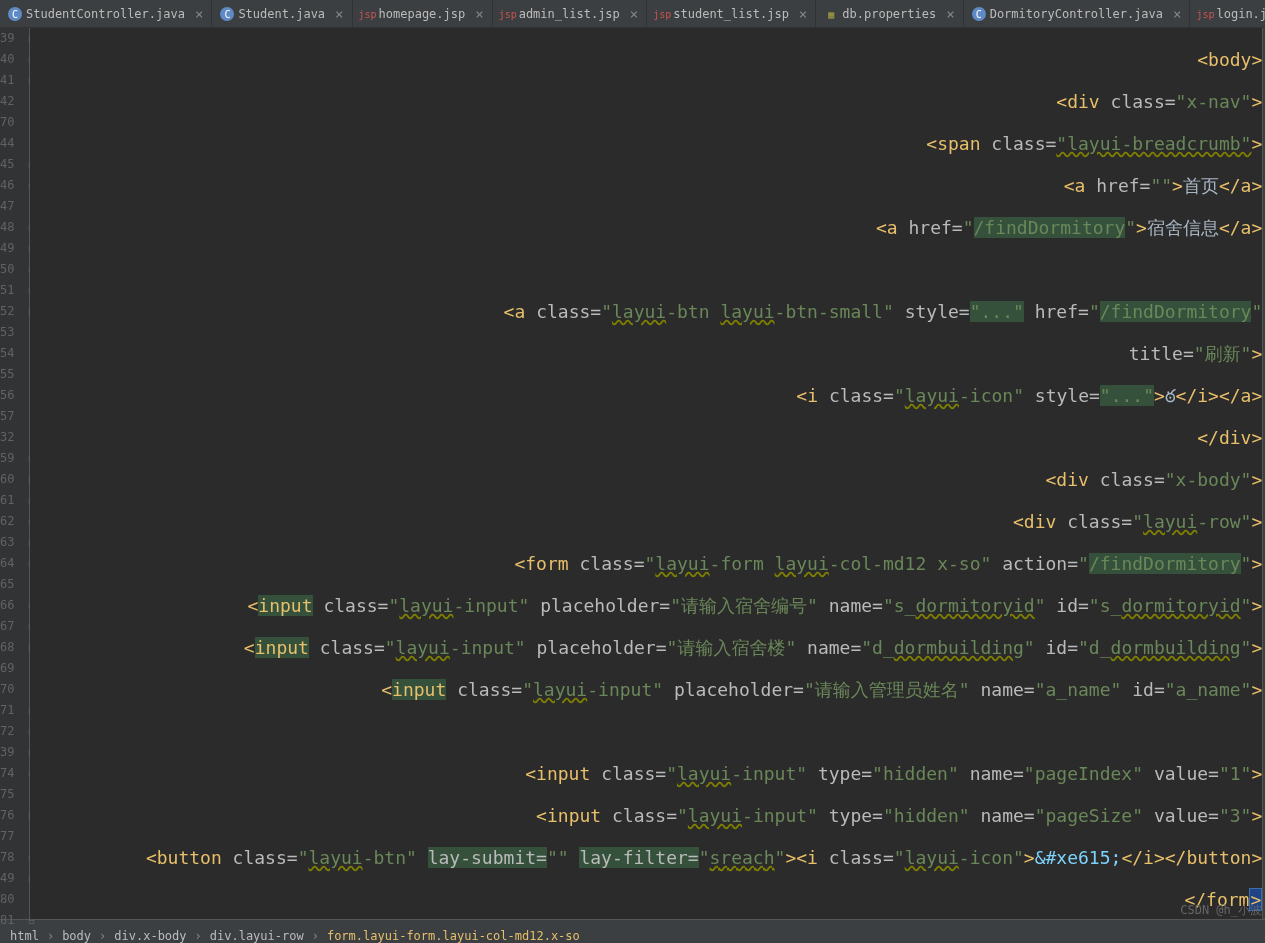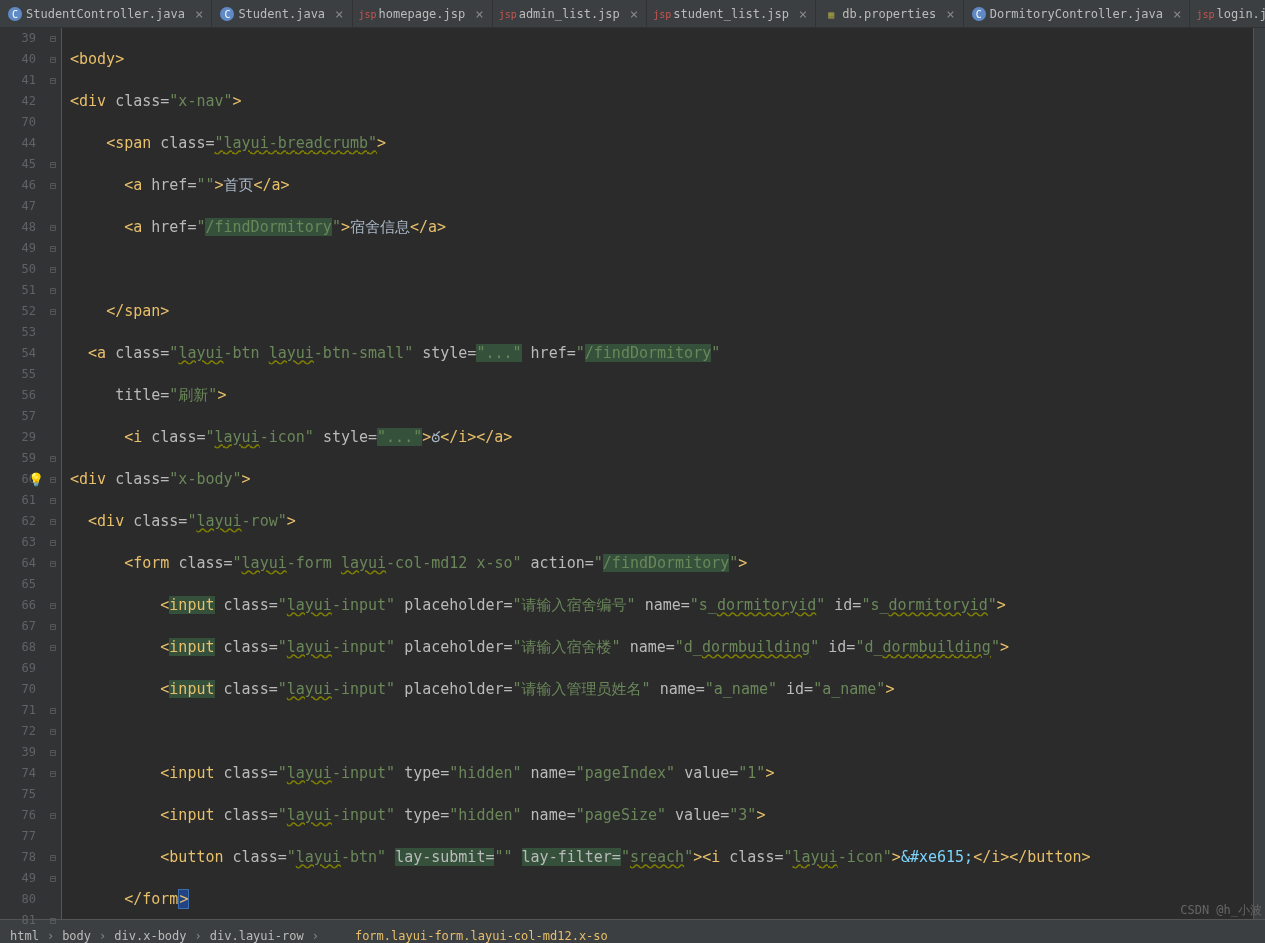--- a/index.html
+++ b/index.html
@@ -68,24 +68,25 @@
   color: #606366;
   font-size: 10px;
   height: 21px;
   display: flex;
   align-items: center;
 }
 .code {
   flex: 1;
   background: #2b2b2b;
   line-height: 21px;
-  font-size: 15px;
+  font-size: 18px;
   padding-left: 8px;
   white-space: pre;
   position: relative;
+  text-align: right;
 }
 .code-line { height: 21px; }
 .t-tag { color: #e8bf6a; }
 .t-attr { color: #bababa; }
 .t-str { color: #6a8759; }
 .t-hi2 { background: #35513c; }
 .t-war { text-decoration: underline wavy #808000; }
 .t-ent { color: #7dd3fc; }
 .cursor-box { background: #214283; border: 1px solid #3b6eaf; }
 .minimap {
@@ -99,21 +100,21 @@
   border-top: 1px solid #555;
   display: flex;
   align-items: flex-end;
   padding: 0 10px;
   font-size: 12px;
   color: #bbbbbb;
   gap: 8px;
 }
 .bc-item { color: #bbbbbb; }
 .bc-sep { color: #888; }
-.bc-active { color: #e8bf6a; margin-left: 28px; }
+.bc-active { color: #e8bf6a; }
 .watermark {
   position: fixed;
   right: 3px;
   bottom: 24px;
   color: #666;
   font-size: 12px;
 }
 .bulb {
   position: absolute;
   left: 28px;
@@ -183,21 +184,21 @@
         <div class="line-no">48</div>
         <div class="line-no">49</div>
         <div class="line-no">50</div>
         <div class="line-no">51</div>
         <div class="line-no">52</div>
         <div class="line-no">53</div>
         <div class="line-no">54</div>
         <div class="line-no">55</div>
         <div class="line-no">56</div>
         <div class="line-no">57</div>
-        <div class="line-no">29</div>
+        <div class="line-no">32</div>
         <div class="line-no">59</div>
         <div class="line-no">60</div>
         <div class="line-no">61</div>
         <div class="line-no">62</div>
         <div class="line-no">63</div>
         <div class="line-no">64</div>
         <div class="line-no">65</div>
         <div class="line-no">66</div>
         <div class="line-no">67</div>
         <div class="line-no">68</div>
@@ -247,24 +248,24 @@
         <div class="fold-mark" style="top: 882px;">⊟</div>
       </div>
   </div>
   <div class="code">
 <div class="code-line"><span class="t-tag">&lt;body&gt;</span></div>
 <div class="code-line"><span class="t-tag">&lt;<span>div</span></span> <span class="t-attr">class=</span><span class="t-str">"x-nav"</span><span class="t-tag">&gt;</span></div>
 <div class="code-line">    <span class="t-tag">&lt;<span>span</span></span> <span class="t-attr">class=</span><span class="t-str"><span class="t-war">"layui-breadcrumb"</span></span><span class="t-tag">&gt;</span></div>
 <div class="code-line">      <span class="t-tag">&lt;<span>a</span></span> <span class="t-attr">href=</span><span class="t-str">""</span><span class="t-tag">&gt;</span><span>首页</span><span class="t-tag">&lt;/a&gt;</span></div>
 <div class="code-line">      <span class="t-tag">&lt;<span>a</span></span> <span class="t-attr">href=</span><span class="t-str">"<span class="t-hi2">/findDormitory</span>"</span><span class="t-tag">&gt;</span><span>宿舍信息</span><span class="t-tag">&lt;/a&gt;</span></div>
 <div class="code-line"></div>
-<div class="code-line">    <span class="t-tag">&lt;/span&gt;</span></div>
 <div class="code-line">  <span class="t-tag">&lt;<span>a</span></span> <span class="t-attr">class=</span><span class="t-str">"<span class="t-war">layui</span>-btn <span class="t-war">layui</span>-btn-small"</span> <span class="t-attr">style=</span><span class="t-str t-hi2">"..."</span> <span class="t-attr">href=</span><span class="t-str">"<span class="t-hi2">/findDormitory</span>"</span></div>
 <div class="code-line">     <span class="t-attr">title=</span><span class="t-str">"刷新"</span><span class="t-tag">&gt;</span></div>
 <div class="code-line">      <span class="t-tag">&lt;<span>i</span></span> <span class="t-attr">class=</span><span class="t-str">"<span class="t-war">layui</span>-icon"</span> <span class="t-attr">style=</span><span class="t-str t-hi2">"..."</span><span class="t-tag">&gt;</span><span>ఠ</span><span class="t-tag">&lt;/i&gt;&lt;/a&gt;</span></div>
+<div class="code-line"><span class="t-tag">&lt;/div&gt;</span></div>
 <div class="code-line"><span class="t-tag">&lt;<span>div</span></span> <span class="t-attr">class=</span><span class="t-str">"x-body"</span><span class="t-tag">&gt;</span></div>
 <div class="code-line">  <span class="t-tag">&lt;<span>div</span></span> <span class="t-attr">class=</span><span class="t-str">"<span class="t-war">layui</span>-row"</span><span class="t-tag">&gt;</span></div>
 <div class="code-line">      <span class="t-tag">&lt;<span>form</span></span> <span class="t-attr">class=</span><span class="t-str">"<span class="t-war">layui</span>-form <span class="t-war">layui</span>-col-md12 x-so"</span> <span class="t-attr">action=</span><span class="t-str">"<span class="t-hi2">/findDormitory</span>"</span><span class="t-tag">&gt;</span></div>
 <div class="code-line">          <span class="t-tag">&lt;<span class="t-hi2">input</span></span> <span class="t-attr">class=</span><span class="t-str">"<span class="t-war">layui</span>-input"</span> <span class="t-attr">placeholder=</span><span class="t-str">"请输入宿舍编号"</span> <span class="t-attr">name=</span><span class="t-str">"s_<span class="t-war">dormitoryid</span>"</span> <span class="t-attr">id=</span><span class="t-str">"s_<span class="t-war">dormitoryid</span>"</span><span class="t-tag">&gt;</span></div>
 <div class="code-line">          <span class="t-tag">&lt;<span class="t-hi2">input</span></span> <span class="t-attr">class=</span><span class="t-str">"<span class="t-war">layui</span>-input"</span> <span class="t-attr">placeholder=</span><span class="t-str">"请输入宿舍楼"</span> <span class="t-attr">name=</span><span class="t-str">"d_<span class="t-war">dormbuilding</span>"</span> <span class="t-attr">id=</span><span class="t-str">"d_<span class="t-war">dormbuilding</span>"</span><span class="t-tag">&gt;</span></div>
 <div class="code-line">          <span class="t-tag">&lt;<span class="t-hi2">input</span></span> <span class="t-attr">class=</span><span class="t-str">"<span class="t-war">layui</span>-input"</span> <span class="t-attr">placeholder=</span><span class="t-str">"请输入管理员姓名"</span> <span class="t-attr">name=</span><span class="t-str">"a_name"</span> <span class="t-attr">id=</span><span class="t-str">"a_name"</span><span class="t-tag">&gt;</span></div>
 <div class="code-line"></div>
 <div class="code-line">          <span class="t-tag">&lt;<span>input</span></span> <span class="t-attr">class=</span><span class="t-str">"<span class="t-war">layui</span>-input"</span> <span class="t-attr">type=</span><span class="t-str">"hidden"</span> <span class="t-attr">name=</span><span class="t-str">"pageIndex"</span> <span class="t-attr">value=</span><span class="t-str">"1"</span><span class="t-tag">&gt;</span></div>
 <div class="code-line">          <span class="t-tag">&lt;<span>input</span></span> <span class="t-attr">class=</span><span class="t-str">"<span class="t-war">layui</span>-input"</span> <span class="t-attr">type=</span><span class="t-str">"hidden"</span> <span class="t-attr">name=</span><span class="t-str">"pageSize"</span> <span class="t-attr">value=</span><span class="t-str">"3"</span><span class="t-tag">&gt;</span></div>
 <div class="code-line">          <span class="t-tag">&lt;<span>button</span></span> <span class="t-attr">class=</span><span class="t-str">"<span class="t-war">layui</span>-btn"</span> <span class="t-attr t-hi2">lay-submit=</span><span class="t-str">""</span> <span class="t-attr t-hi2">lay-filter=</span><span class="t-str">"<span class="t-war">sreach</span>"</span><span class="t-tag">&gt;&lt;<span>i</span></span> <span class="t-attr">class=</span><span class="t-str">"<span class="t-war">layui</span>-icon"</span><span class="t-tag">&gt;</span><span class="t-ent">&amp;#xe615;</span><span class="t-tag">&lt;/i&gt;&lt;/button&gt;</span></div>

